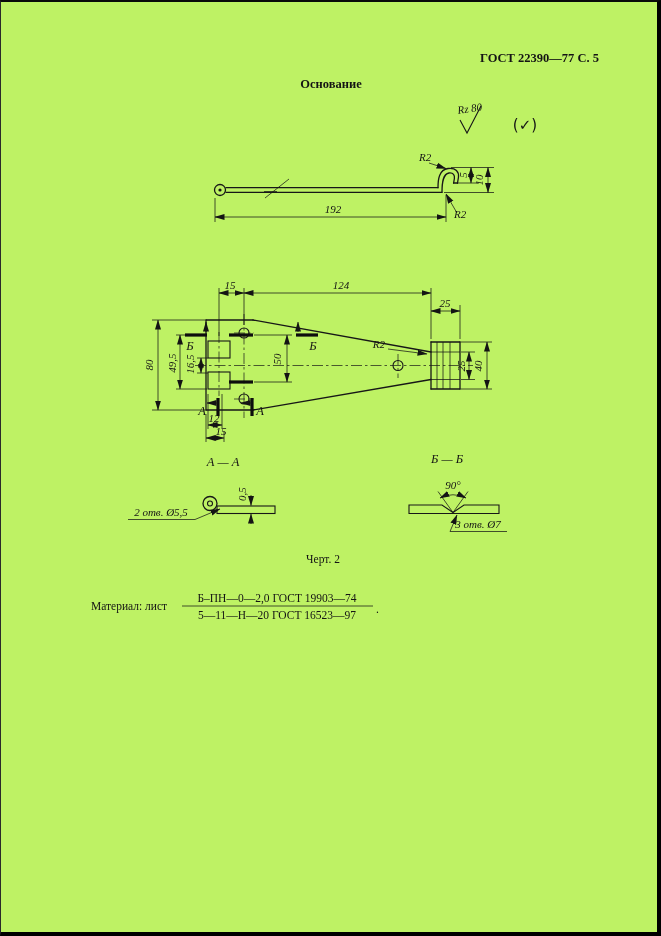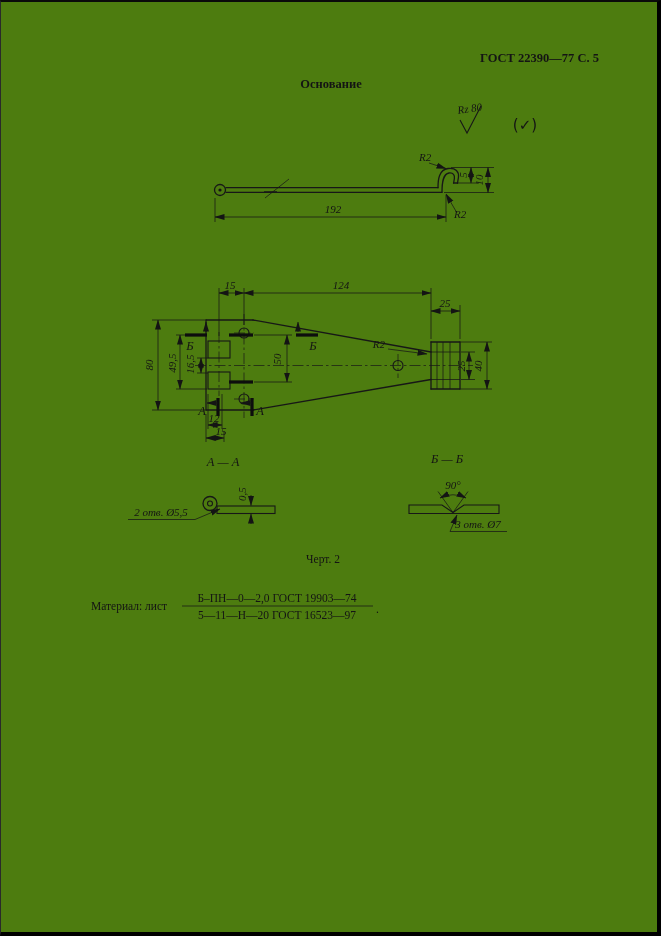--- a/index.html
+++ b/index.html
@@ -1,20 +1,20 @@
 <!DOCTYPE html>
 <html><head>
 <meta charset="utf-8">
 <style>
   html,body{margin:0;padding:0;background:#e8e8e8;}
   .page{
     position:relative;
     width:661px;height:936px;
     box-sizing:border-box;
-    background:#4d7c0f;
+    background:#bef264;
     border-top:2px solid #0a0a0a;
     border-left:1px solid #2a2a2a;
     border-right:4px solid #000;
     border-bottom:4px solid #000;
     overflow:hidden;
     font-family:"Liberation Serif",serif;
   }
   svg{position:absolute;left:0;top:0;}
   text{fill:#141414;}
   .bold{font:bold 12.5px "Liberation Serif",serif;}

